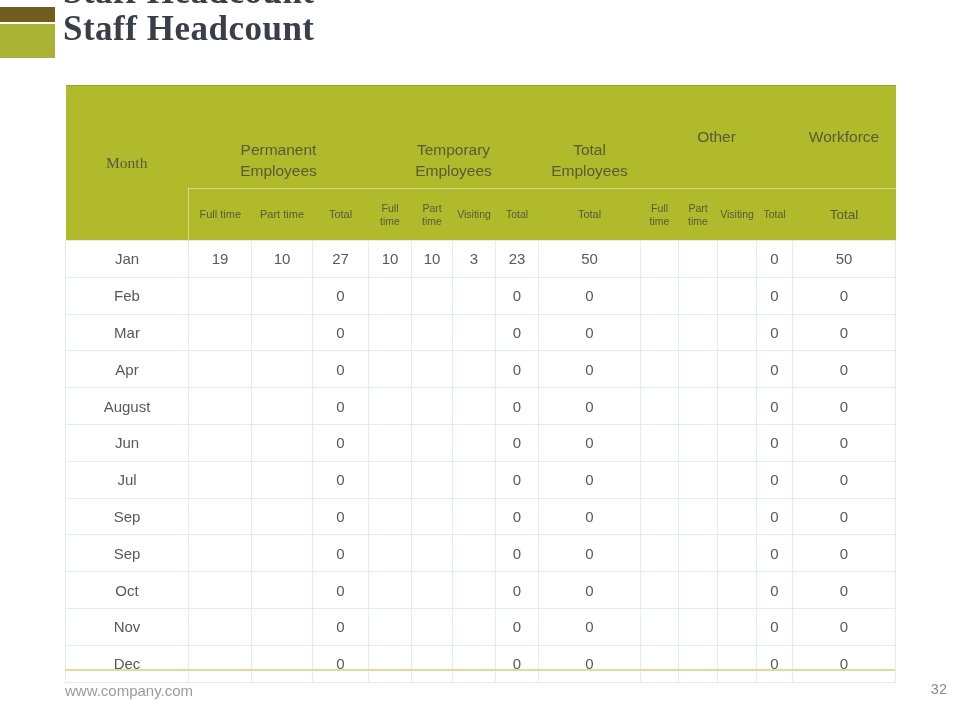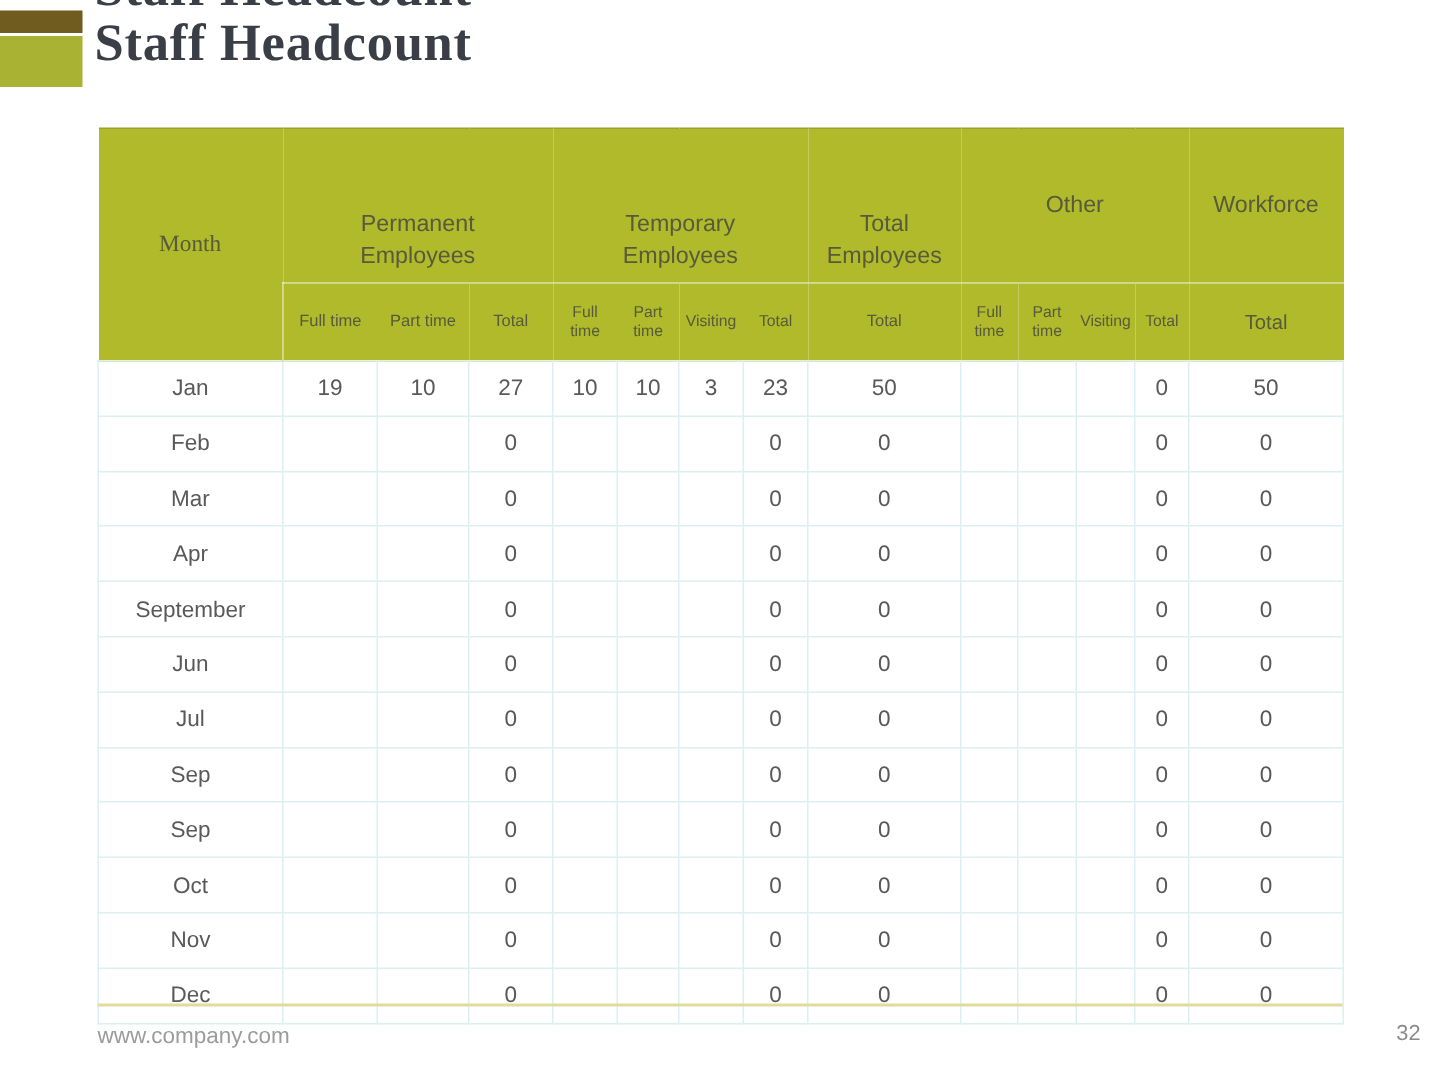--- a/index.html
+++ b/index.html
@@ -196,21 +196,21 @@
           <td></td>
           <td>0</td>
           <td>0</td>
           <td></td>
           <td></td>
           <td></td>
           <td>0</td>
           <td>0</td>
         </tr>
         <tr>
-          <td>September</td>
+          <td>August</td>
           <td></td>
           <td></td>
           <td>0</td>
           <td></td>
           <td></td>
           <td></td>
           <td>0</td>
           <td>0</td>
           <td></td>
           <td></td>

